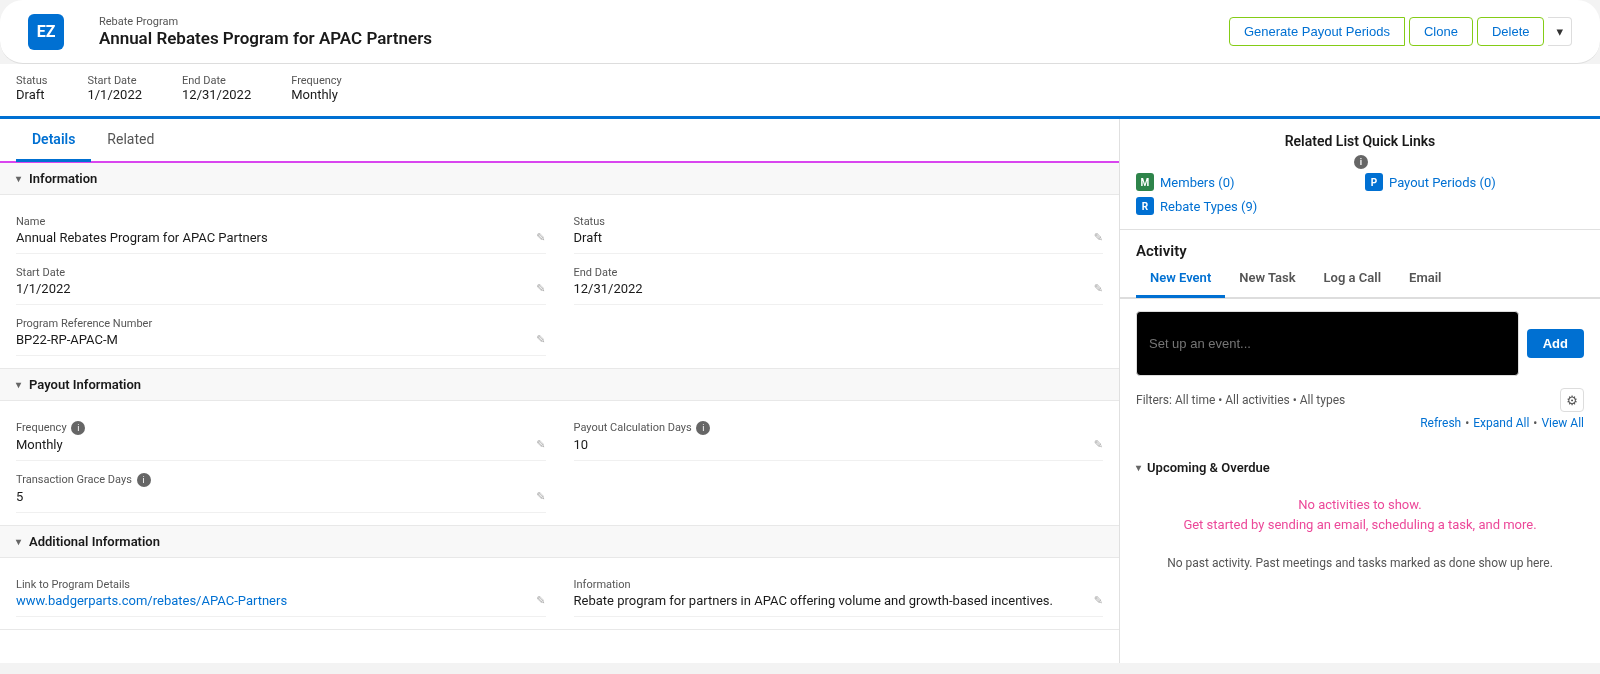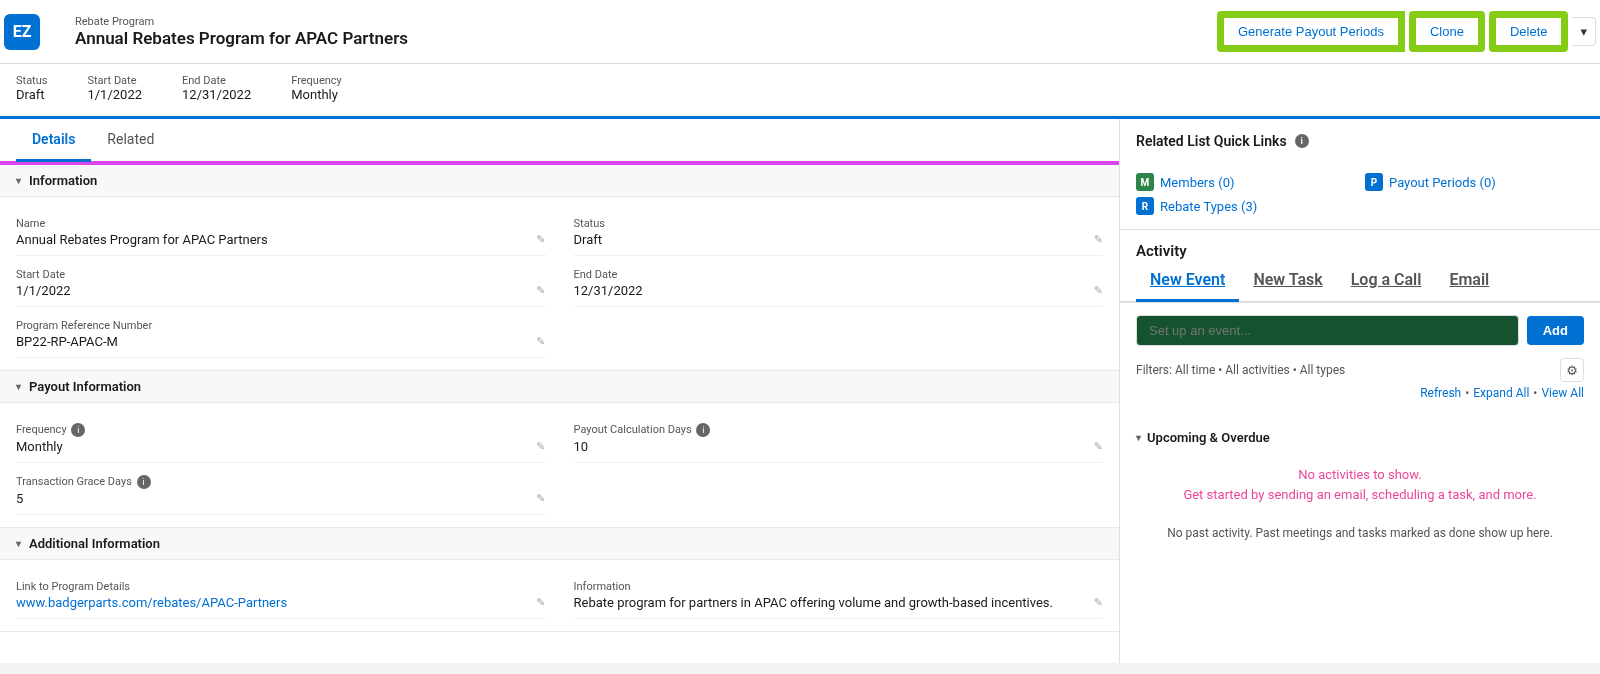--- a/index.html
+++ b/index.html
@@ -2,57 +2,58 @@
 <html><head>
   <meta charset="utf-8">
   <style>
     * { box-sizing: border-box; margin: 0; padding: 0; }
     body { font-family: -apple-system, BlinkMacSystemFont, 'Segoe UI', Roboto, sans-serif; font-size: 13px; background: #f3f3f3; color: #1a1a1a; }
 
     
     .app-header {
       background: #fff;
       border-bottom: 1px solid #ddd;
-      padding: 10px 4px;
+      padding: 10px 28px;
       display: flex;
       align-items: center;
       justify-content: space-between;
       min-height: 64px;
+      border-radius: 23px;
     }
     .app-header-left { display: flex; align-items: center; gap: 12px; }
     .app-icon {
       width: 36px; height: 36px; background: #0070d2; border-radius: 6px;
       display: flex; align-items: center; justify-content: center; color: #fff; font-weight: bold; font-size: 16px; flex-shrink: 0;
     }
     .app-title-block { display: flex; flex-direction: column; margin-left: 23px; }
     .app-subtitle { font-size: 11px; color: #555; }
     .app-title { font-size: 17px; font-weight: 600; color: #1a1a1a; }
     .header-actions { display: flex; align-items: center; gap: 4px; }
-    .btn { padding: 6px 14px; border-radius: 4px; font-size: 13px; cursor: pointer; font-weight: 500; border: 7px solid #84cc16; color: #0070d2; background: #fff; }
+    .btn { padding: 6px 14px; border-radius: 4px; font-size: 13px; cursor: pointer; font-weight: 500; border: 1px solid #84cc16; color: #0070d2; background: #fff; }
     .btn-icon { padding: 6px 8px; border: 1px solid #ddd; border-left: none; border-radius: 0 4px 4px 0; cursor: pointer; background: #fff; color: #333; }
     .btn-generate { border-radius: 4px 0 0 4px; }
 
     
     .status-bar {
       background: #fff;
       border-bottom: 3px solid #0070d2;
       padding: 10px 16px 14px;
       display: flex; gap: 40px;
     }
     .status-field label { font-size: 11px; color: #555; display: block; }
     .status-field .value { font-size: 13px; color: #1a1a1a; font-weight: 400; }
 
     
     .main-layout { display: flex; height: calc(674px - 130px); }
 
     
     .left-panel { flex: 1; overflow-y: auto; background: #fff; border-right: 1px solid #e0e0e0; }
 
     
-    .tabs { display: flex; border-bottom: 4px solid #d946ef; padding: 0 16px; background: #fff; }
+    .tabs { display: flex; border-bottom: 2px solid #d946ef; padding: 0 16px; background: #fff; }
     .tab { padding: 12px 16px; cursor: pointer; font-size: 14px; color: #555; border-bottom: 3px solid transparent; margin-bottom: -1px; }
     .tab.active { color: #0070d2; border-bottom-color: #0070d2; font-weight: 600; }
 
     
     .section { border-bottom: 1px solid #e8e8e8; }
     .section-header {
       background: #f8f8f8; padding: 8px 16px; display: flex; align-items: center; gap: 8px;
       font-size: 13px; font-weight: 600; cursor: pointer; border-bottom: 1px solid #e8e8e8;
     }
     .section-header .chevron { font-size: 10px; color: #666; }
@@ -61,35 +62,35 @@
     .field { padding: 8px 0; border-bottom: 1px solid #f0f0f0; }
     .field label { font-size: 11px; color: #555; display: block; margin-bottom: 2px; }
     .field .field-value { font-size: 13px; color: #1a1a1a; display: flex; align-items: center; gap: 4px; }
     .field .field-value a { color: #0070d2; text-decoration: none; }
     .field-edit-icon { color: #aaa; font-size: 11px; margin-left: auto; cursor: pointer; }
     .info-icon { display: inline-block; width: 14px; height: 14px; background: #666; color: #fff; border-radius: 50%; font-size: 9px; text-align: center; line-height: 14px; cursor: default; margin-left: 2px; }
 
     
     .right-panel { width: 480px; background: #fff; display: flex; flex-direction: column; overflow-y: auto; }
     .right-section { border-bottom: 1px solid #e0e0e0; padding: 14px 16px; }
-    .right-section-title { font-size: 14px; font-weight: 600; margin-bottom: 24px; display: flex; align-items: center; gap: 6px; }
+    .right-section-title { font-size: 14px; font-weight: 600; margin-bottom: 4px; display: flex; align-items: center; gap: 6px; flex-direction: column; }
     .quick-links { display: grid; grid-template-columns: 1fr 1fr; gap: 6px 10px; }
     .quick-link { display: flex; align-items: center; gap: 6px; color: #0070d2; font-size: 13px; cursor: pointer; text-decoration: none; }
     .ql-icon { width: 18px; height: 18px; border-radius: 3px; display: flex; align-items: center; justify-content: center; color: #fff; font-size: 10px; font-weight: bold; flex-shrink: 0; }
     .ql-icon-green { background: #2e844a; }
     .ql-icon-blue { background: #0070d2; }
 
     
     .activity-section { flex: 1; padding: 0; }
     .activity-tabs { display: flex; border-bottom: 1px solid #ddd; padding: 0 16px; }
-    .activity-tab { padding: 10px 14px; cursor: pointer; font-size: 16px; color: #555; border-bottom: 3px solid transparent; margin-bottom: -1px; text-decoration: underline; }
+    .activity-tab { padding: 10px 14px; cursor: pointer; font-size: 13px; color: #555; border-bottom: 3px solid transparent; margin-bottom: -1px; }
     .activity-tab.active { color: #0070d2; border-bottom-color: #0070d2; font-weight: 600; }
     .activity-body { padding: 12px 16px; }
     .event-input-row { display: flex; gap: 8px; align-items: center; margin-bottom: 12px; }
-    .event-input { flex: 1; border: 1px solid #ddd; border-radius: 4px; padding: 7px 12px; font-size: 13px; color: #999; background: #14532d; }
+    .event-input { flex: 1; border: 1px solid #ddd; border-radius: 4px; padding: 24px 12px; font-size: 13px; color: #999; background: #000000; }
     .btn-add { background: #0070d2; color: #fff; border: none; border-radius: 4px; padding: 7px 16px; font-size: 13px; font-weight: 600; cursor: pointer; }
     .filters-row { display: flex; align-items: center; justify-content: flex-end; gap: 6px; font-size: 12px; color: #555; margin-bottom: 4px; }
     .filters-text { margin-right: auto; }
     .filter-gear { width: 24px; height: 24px; border: 1px solid #ddd; border-radius: 4px; display: flex; align-items: center; justify-content: center; cursor: pointer; color: #555; font-size: 13px; }
     .activity-links { display: flex; justify-content: flex-end; gap: 4px; font-size: 12px; color: #0070d2; margin-bottom: 10px; cursor: pointer; }
     .activity-links span { cursor: pointer; }
     .dot-sep { color: #555; }
 
     .upcoming-section { padding: 0 16px 12px; }
     .upcoming-header { display: flex; align-items: center; gap: 6px; font-size: 13px; font-weight: 600; padding: 8px 0; cursor: pointer; }
@@ -268,21 +269,21 @@
         <a class="quick-link">
           <span class="ql-icon ql-icon-green">M</span>
           <span>Members (0)</span>
         </a>
         <a class="quick-link">
           <span class="ql-icon ql-icon-blue">P</span>
           <span>Payout Periods (0)</span>
         </a>
         <a class="quick-link">
           <span class="ql-icon ql-icon-blue">R</span>
-          <span>Rebate Types (3)</span>
+          <span>Rebate Types (9)</span>
         </a>
       </div>
     </div>
 
     <div class="activity-section">
       <div style="padding: 12px 16px 0; font-size:15px; font-weight: 600; border-bottom: 1px solid #ddd;">
         <span>Activity</span>
         <div class="activity-tabs" style="margin: 0 -16px; padding: 0 16px; border-top: none;">
           <div class="activity-tab active">New Event</div>
           <div class="activity-tab">New Task</div>

